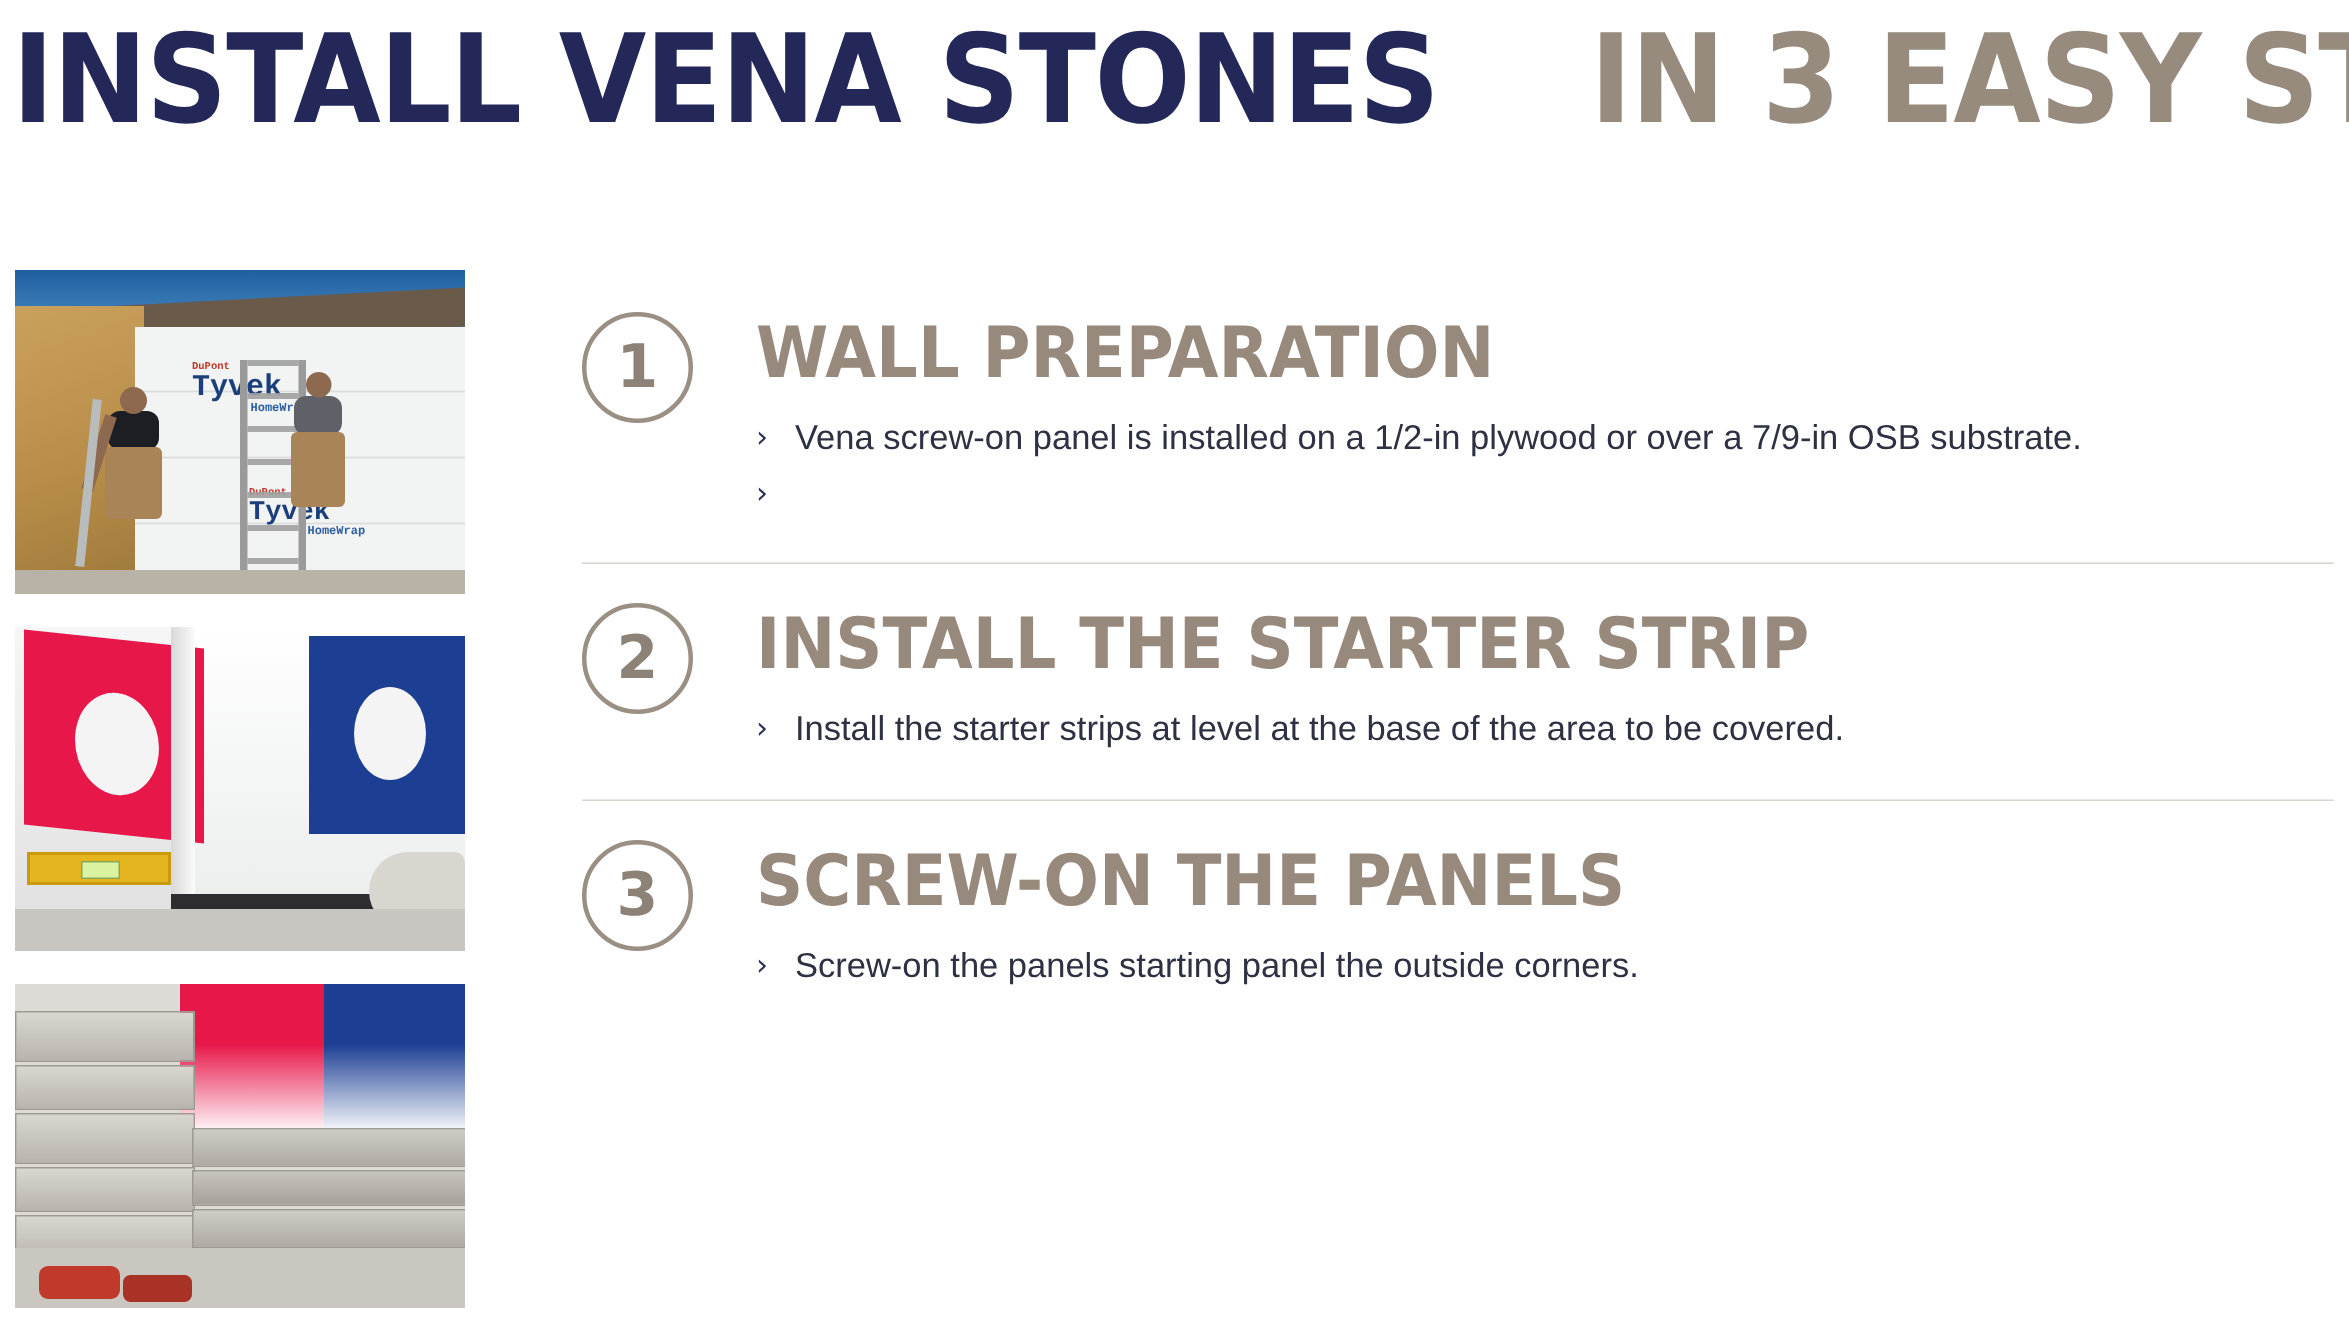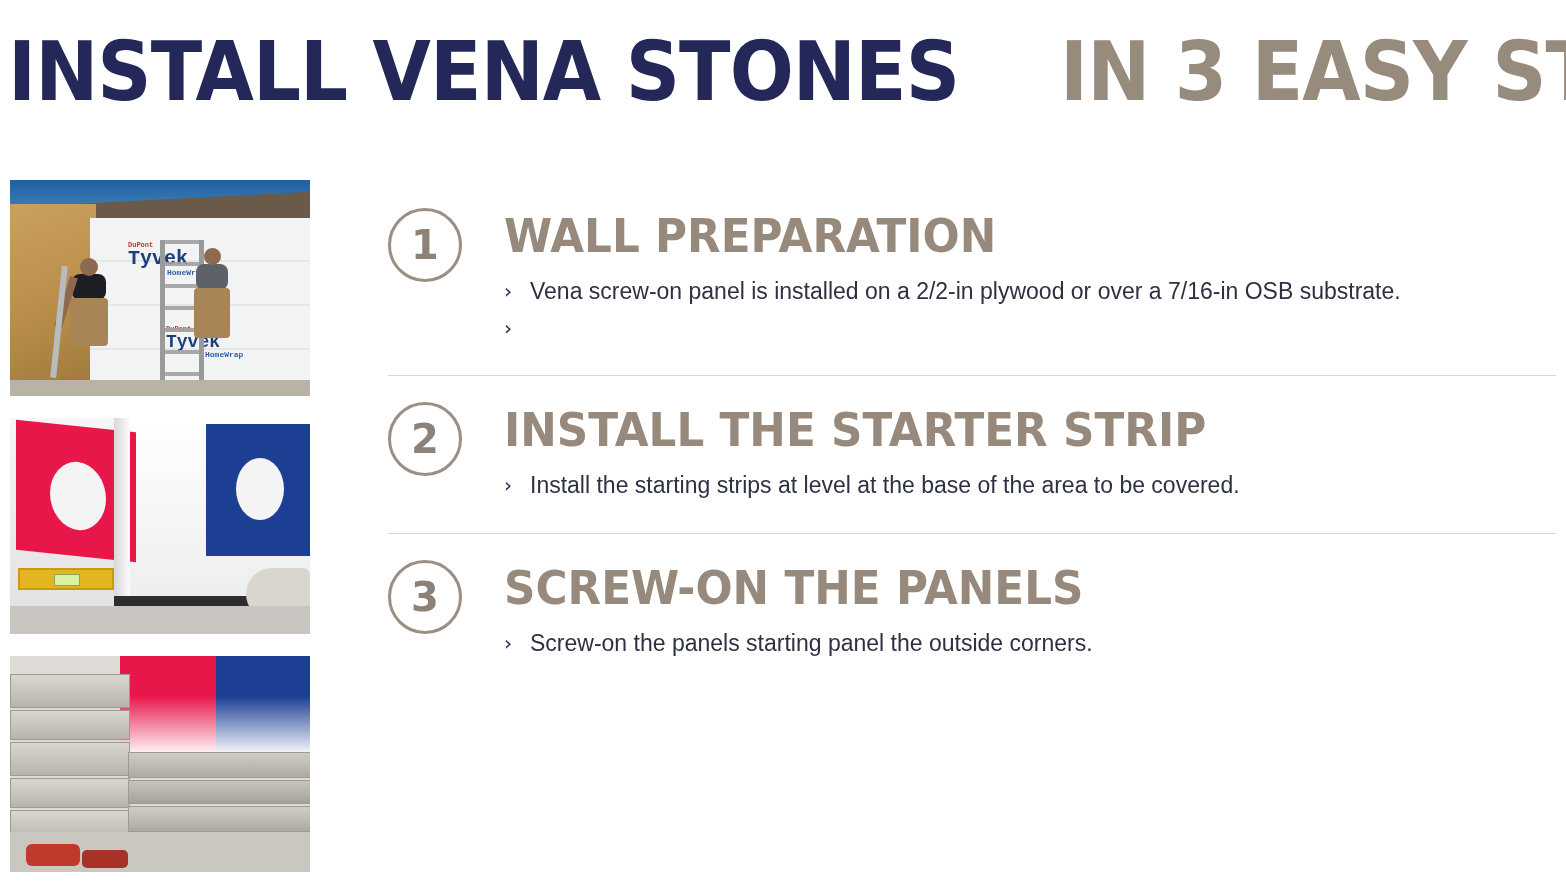--- a/index.html
+++ b/index.html
@@ -21,21 +21,21 @@
   }
 
   
   .heading {
     position: absolute;
     left: 8px;
     top: 8px;
     width: 1550px;
     height: 110px;
     display: flex;
-    align-items: flex-end;
+    align-items: flex-start;
     white-space: nowrap;
   }
   .heading-part {
     font-family: "DejaVu Sans", sans-serif;
     font-weight: bold;
     font-size: 82px;
     line-height: 92px;
     letter-spacing: -1px;
     transform: scaleX(0.92);
     transform-origin: left center;
@@ -346,39 +346,39 @@
 
   <div class="steps">
 
     <div class="step step-1">
       <div class="step-inner">
         <div class="badge">1</div>
         <div class="step-body">
           <div class="step-title">WALL PREPARATION</div>
           <div class="bullet">
             <span class="chev">›</span>
-            <span class="bullet-text">Vena screw-on panel is installed on a 2/2-in plywood or over a 7/16-in OSB substrate.</span>
+            <span class="bullet-text">Vena screw-on panel is installed on a 1/2-in plywood or over a 7/9-in OSB substrate.</span>
           </div>
           <div class="bullet">
             <span class="chev">›</span>
           </div>
         </div>
       </div>
     </div>
 
     <div class="divider"></div>
 
     <div class="step step-2">
       <div class="step-inner">
         <div class="badge">2</div>
         <div class="step-body">
           <div class="step-title">INSTALL THE STARTER STRIP</div>
           <div class="bullet">
             <span class="chev">›</span>
-            <span class="bullet-text">Install the starting strips at level at the base of the area to be covered.</span>
+            <span class="bullet-text">Install the starter strips at level at the base of the area to be covered.</span>
           </div>
         </div>
       </div>
     </div>
 
     <div class="divider"></div>
 
     <div class="step step-3">
       <div class="step-inner">
         <div class="badge">3</div>

